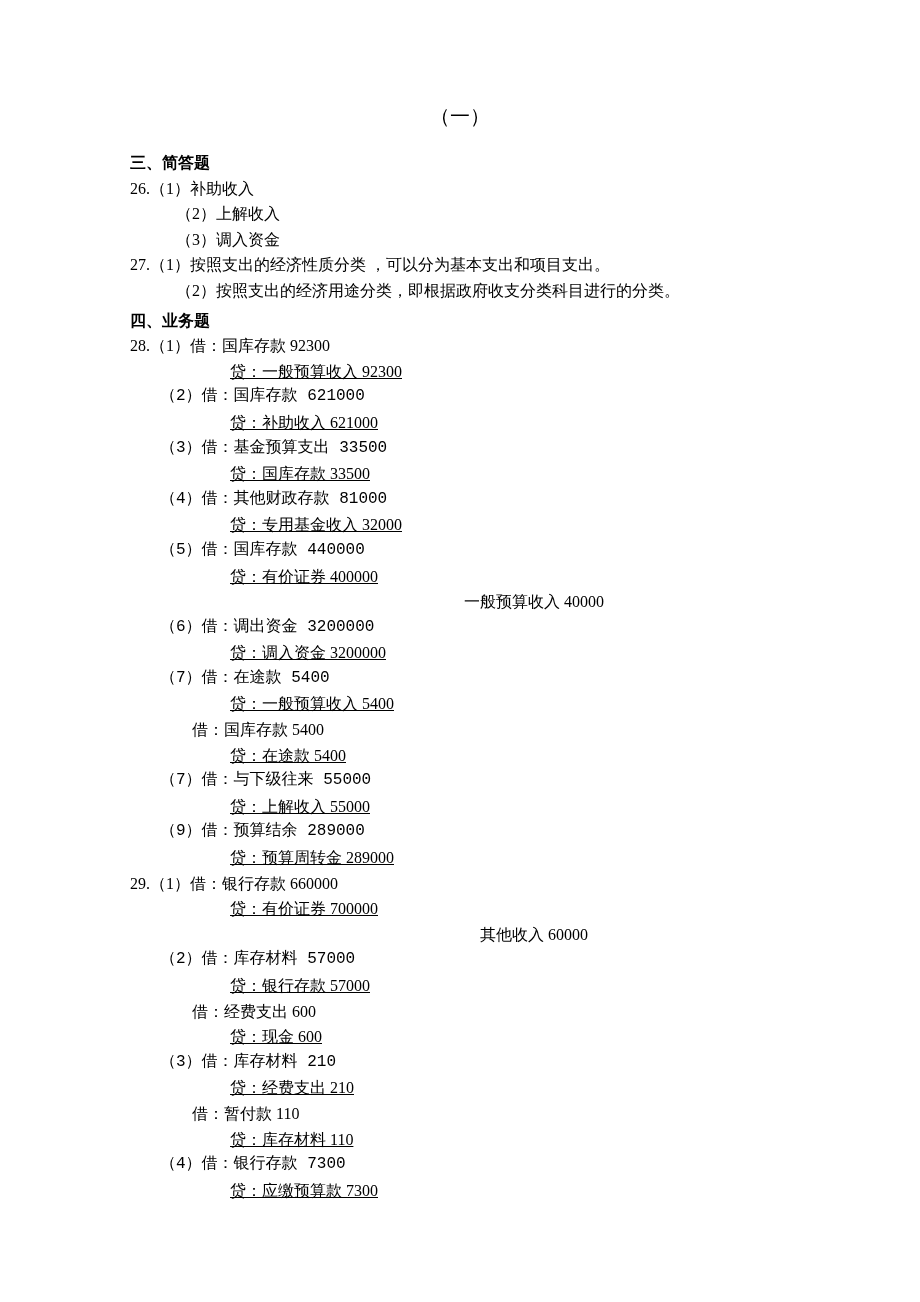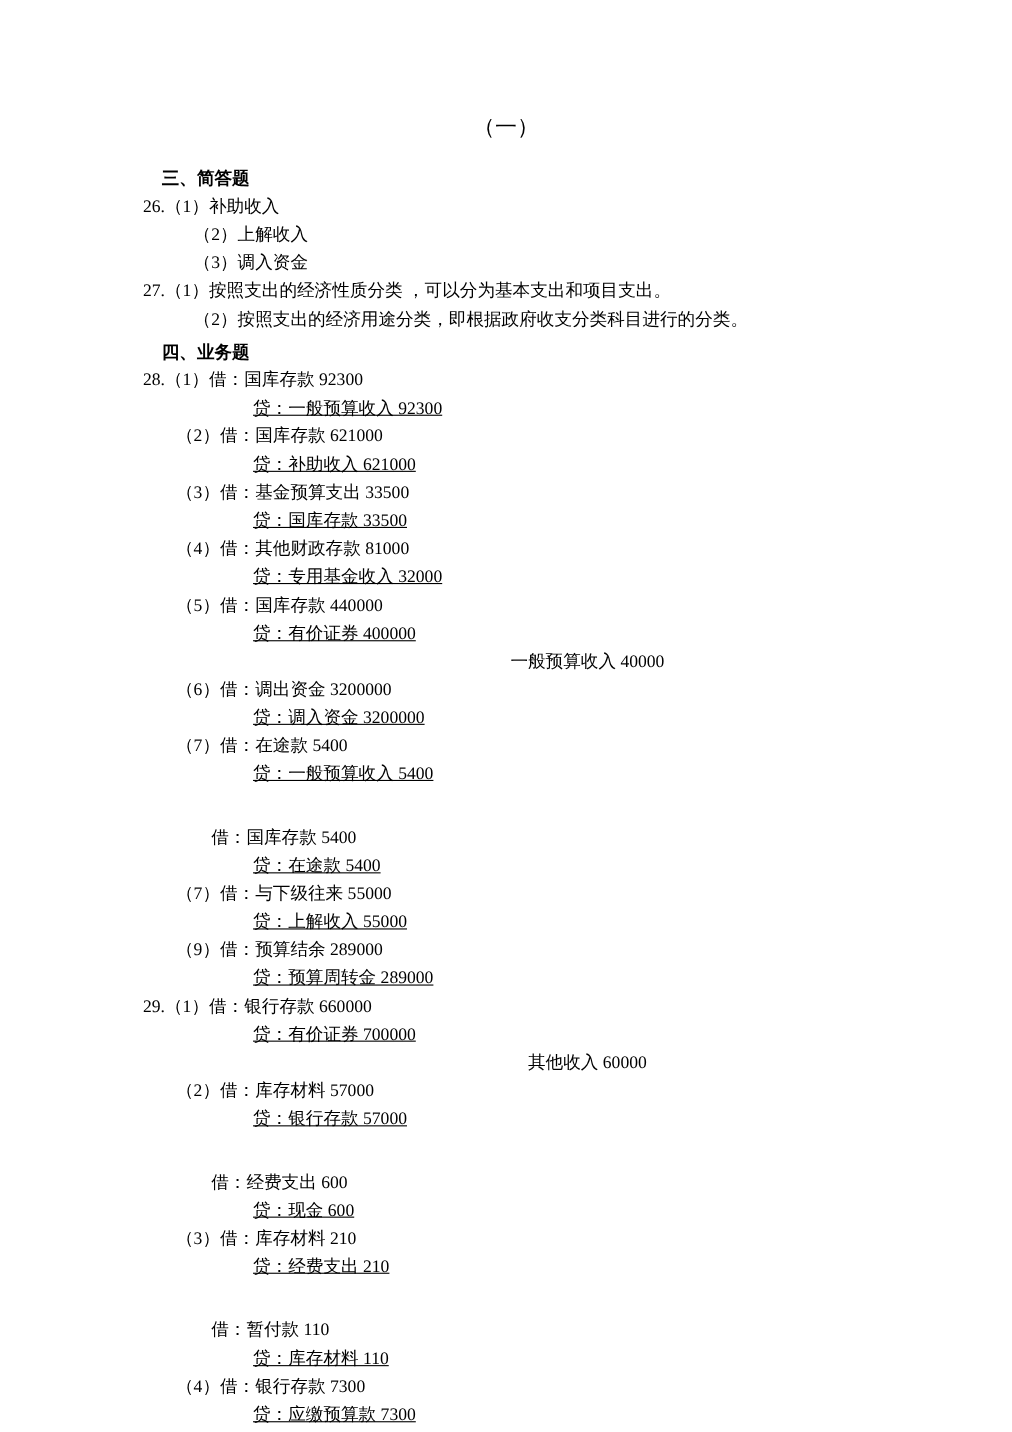--- a/index.html
+++ b/index.html
@@ -17,41 +17,40 @@
       width: 920px;
     }
     .doc-title {
       text-align: center;
       font-size: 20px;
       margin-bottom: 18px;
     }
     .section-heading {
       font-weight: bold;
       margin-top: 4px;
-      margin-left: 17px;
     }
     .q-line {
       white-space: pre;
     }
     .indent-0 {
       padding-left: 0;
     }
     .indent-1 {
       padding-left: 46px;
     }
     .indent-2 {
       padding-left: 30px;
+      font-family: Liberation Mono, monospace;
     }
     .indent-3 {
       padding-left: 100px;
       text-decoration: underline;
     }
     .indent-4 {
       padding-left: 62px;
-      margin-top: 32px;
     }
     .indent-5 {
       padding-left: 148px;
       text-align: center;
     }
   </style>
 </head>
 <body>
 
 <div class="doc-title">（一）</div>

